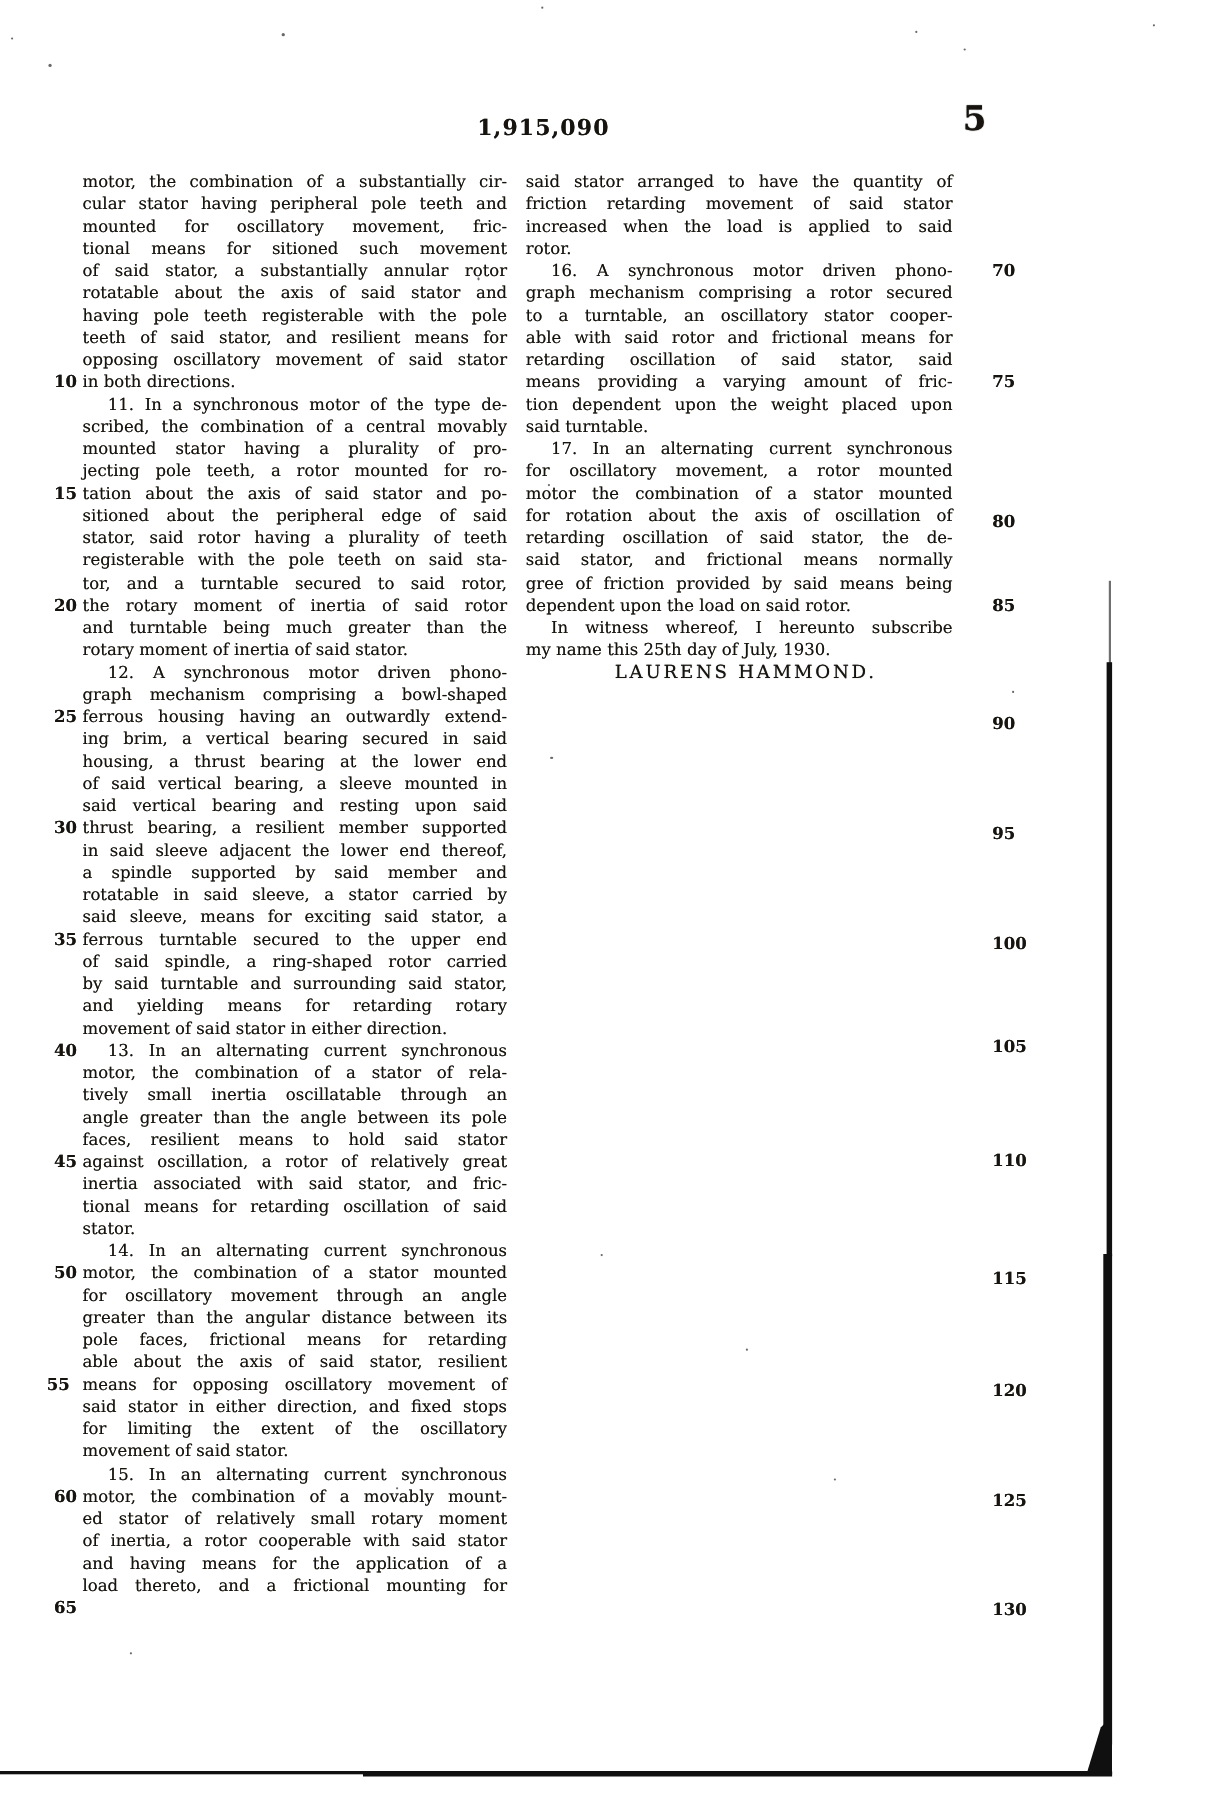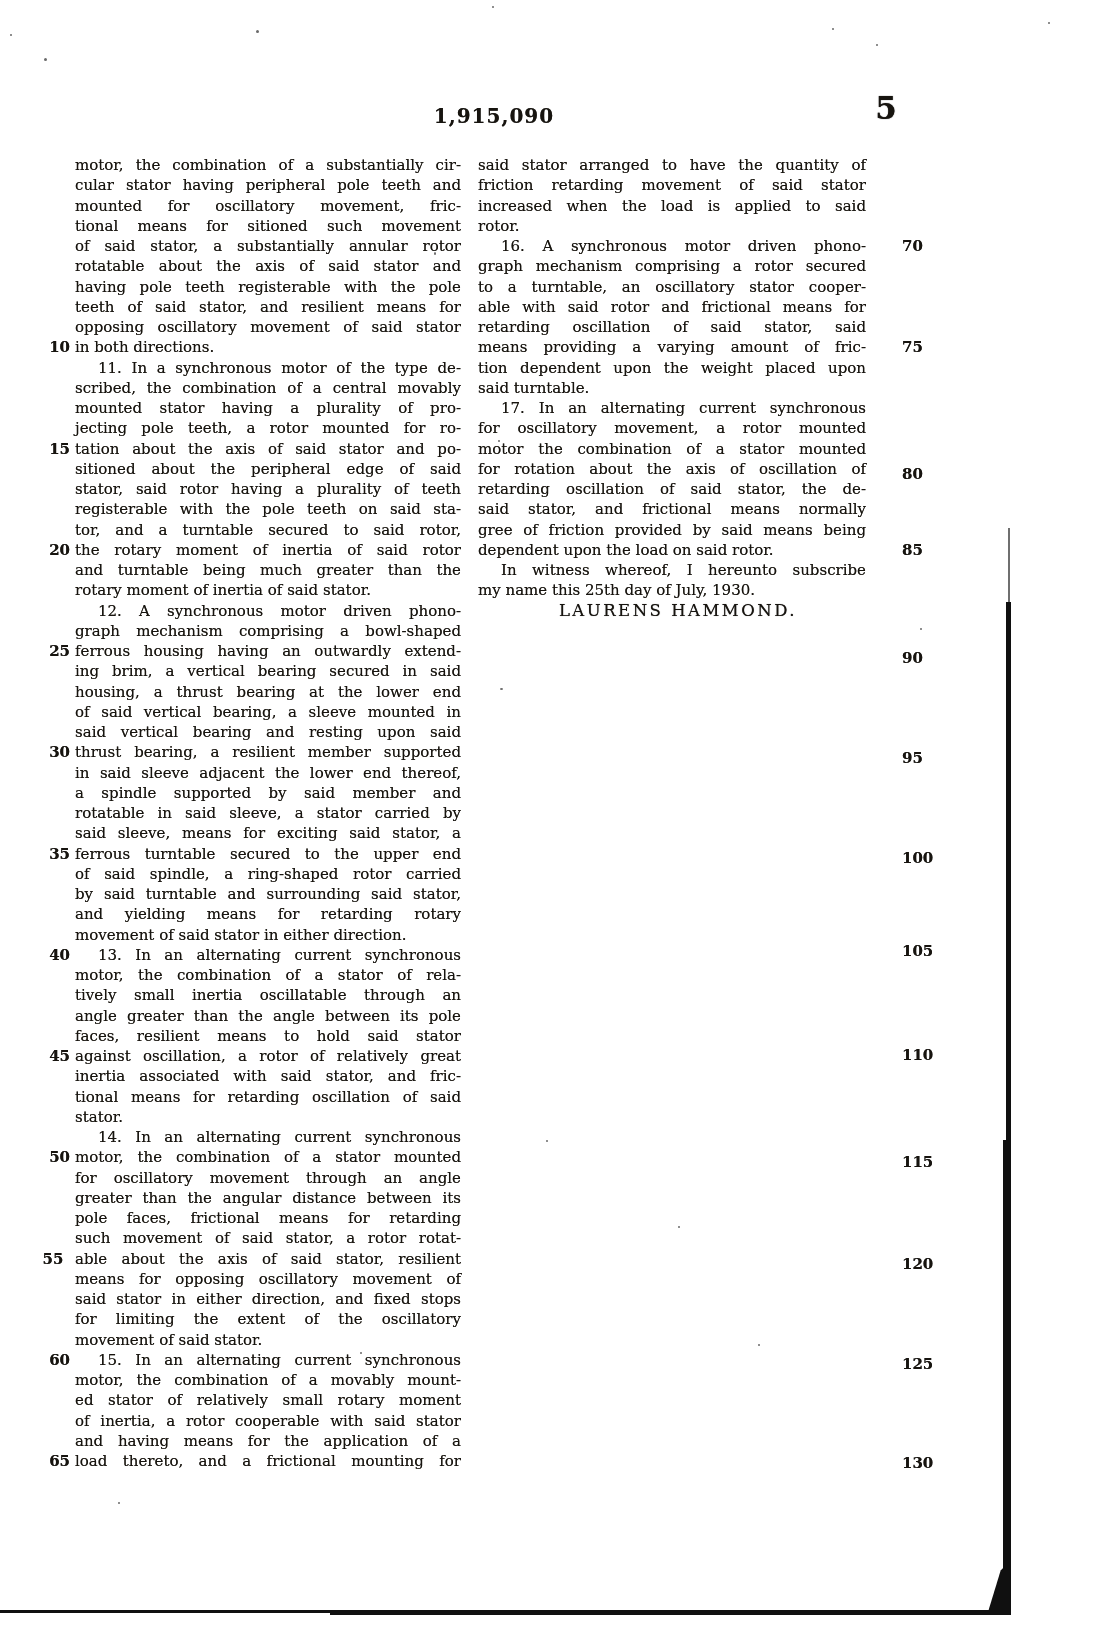--- a/index.html
+++ b/index.html
@@ -134,21 +134,20 @@
       <div class="tline">faces, resilient means to hold said stator</div>
       <div class="tline">against oscillation, a rotor of relatively great</div>
       <div class="tline">inertia associated with said stator, and fric-</div>
       <div class="tline">tional means for retarding oscillation of said</div>
       <div class="tline pend">stator.</div>
       <div class="tline indent">14. In an alternating current synchronous</div>
       <div class="tline">motor, the combination of a stator mounted</div>
       <div class="tline">for oscillatory movement through an angle</div>
       <div class="tline">greater than the angular distance between its</div>
       <div class="tline">pole faces, frictional means for retarding</div>
-      <div class="tline">such movement of said stator, a rotor rotat-</div>
       <div class="tline">able about the axis of said stator, resilient</div>
       <div class="tline">means for opposing oscillatory movement of</div>
       <div class="tline">said stator in either direction, and fixed stops</div>
       <div class="tline">for limiting the extent of the oscillatory</div>
       <div class="tline pend">movement of said stator.</div>
       <div class="tline indent">15. In an alternating current synchronous</div>
       <div class="tline">motor, the combination of a movably mount-</div>
       <div class="tline">ed stator of relatively small rotary moment</div>
       <div class="tline">of inertia, a rotor cooperable with said stator</div>
       <div class="tline">and having means for the application of a</div>

